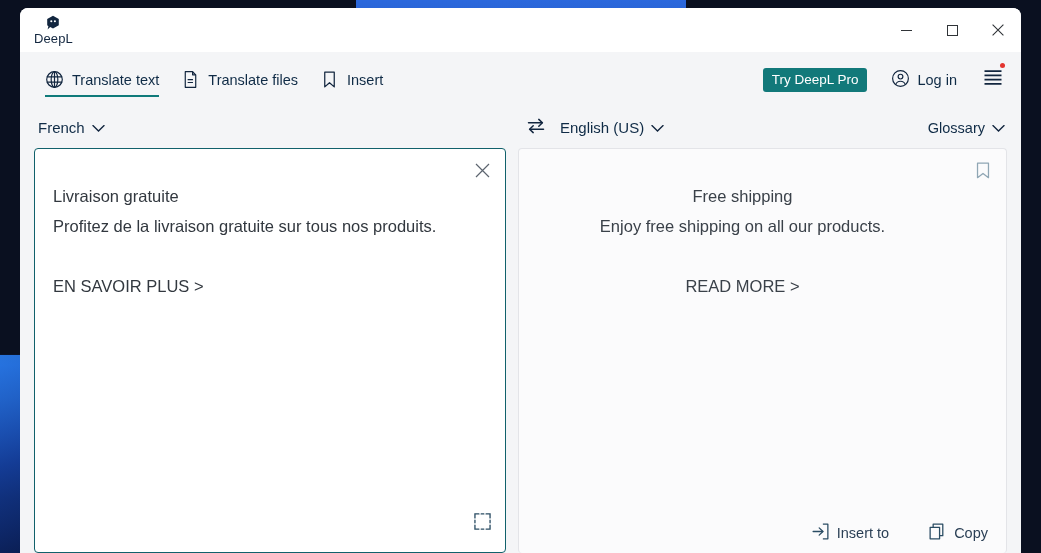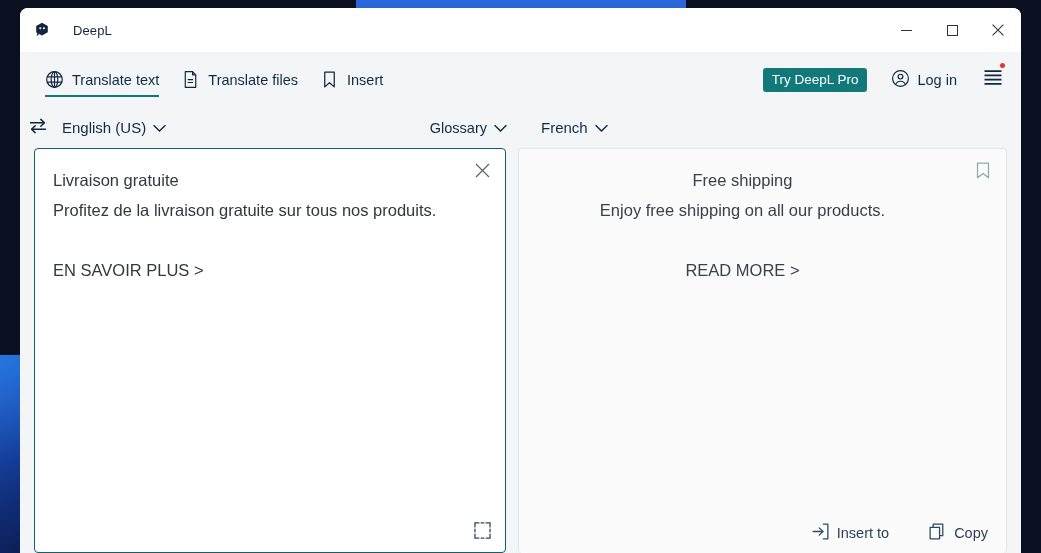--- a/index.html
+++ b/index.html
@@ -68,22 +68,23 @@
     height: 44px;
     min-height: 44px;
     background: #ffffff;
     display: flex;
     align-items: center;
     position: relative;
   }
   #titlebar-brand {
     display: flex;
     align-items: center;
-    gap: 23px;
+    gap: 0;
     padding-left: 14px;
+    flex-direction: column;
   }
   #app-logo { width: 16px; height: 16px; display: block; }
   #app-title {
     font-size: 13px;
     color: #12263f;
     letter-spacing: .1px;
   }
   #window-controls {
     position: absolute;
     right: 0; top: 0;
@@ -255,20 +256,21 @@
     flex: 1;
     padding: 16px 18px 0 18px;
     overflow: hidden;
   }
   .panel-text {
     font-size: 16.5px;
     line-height: 30px;
     color: #32383f;
     white-space: pre-wrap;
     word-wrap: break-word;
+    margin-top: 16px;
   }
   #source-text { padding-right: 40px; }
   #target-text { padding-right: 40px; color: #3a4149; text-align: center; }
 
   #clear-btn {
     position: absolute;
     top: 11px;
     right: 11px;
     width: 24px; height: 24px;
     display: flex;
@@ -285,21 +287,20 @@
     align-items: center;
     justify-content: center;
     cursor: pointer;
   }
 
   
   .panel-footer {
     height: 40px;
     min-height: 40px;
     display: flex;
-    align-items: center;
     padding: 0 12px;
   }
   #source-footer { justify-content: flex-end; }
   #target-footer {
     justify-content: flex-end;
     gap: 40px;
     padding-right: 18px;
   }
   .footer-action {
     display: flex;
@@ -408,20 +409,31 @@
           <span>
             <svg width="20" height="18" viewBox="0 0 20 18">
               <path d="M1.5 2.2 H18.5 M1.5 6.4 H18.5 M1.5 10.6 H18.5 M1.5 14.8 H18.5" stroke="#12263f" stroke-width="1.7"></path>
             </svg>
           </span>
         </div>
       </div>
     </div>
 
     <div id="langbar">
+      <div id="lang-left">
+        <div class="lang-pick">
+          <span>French</span>
+          <span>
+            <svg width="13" height="9" viewBox="0 0 14 9">
+              <path d="M1 1.4 L7 7.2 L13 1.4" fill="none" stroke="#12263f" stroke-width="1.5" stroke-linecap="round"></path>
+            </svg>
+          </span>
+        </div>
+      </div>
+
       <div id="lang-right">
         <div id="swap-btn">
           <span>
             <svg width="20" height="18" viewBox="0 0 20 18">
               <path d="M2.5 5.8 H16" fill="none" stroke="#12263f" stroke-width="1.5" stroke-linecap="round"></path>
               <path d="M12.8 2.4 L16.4 5.8 L12.8 9.2" fill="none" stroke="#12263f" stroke-width="1.5" stroke-linecap="round" stroke-linejoin="round"></path>
               <path d="M17.5 12.2 H4" fill="none" stroke="#12263f" stroke-width="1.5" stroke-linecap="round"></path>
               <path d="M7.2 8.8 L3.6 12.2 L7.2 15.6" fill="none" stroke="#12263f" stroke-width="1.5" stroke-linecap="round" stroke-linejoin="round"></path>
             </svg>
           </span>
@@ -431,31 +443,20 @@
           <span>English (US)</span>
           <span>
             <svg width="13" height="9" viewBox="0 0 14 9">
               <path d="M1 1.4 L7 7.2 L13 1.4" fill="none" stroke="#12263f" stroke-width="1.5" stroke-linecap="round"></path>
             </svg>
           </span>
         </div>
 
         <div id="glossary-btn">
           <span>Glossary</span>
-          <span>
-            <svg width="13" height="9" viewBox="0 0 14 9">
-              <path d="M1 1.4 L7 7.2 L13 1.4" fill="none" stroke="#12263f" stroke-width="1.5" stroke-linecap="round"></path>
-            </svg>
-          </span>
-        </div>
-      </div>
-
-      <div id="lang-left">
-        <div class="lang-pick">
-          <span>French</span>
           <span>
             <svg width="13" height="9" viewBox="0 0 14 9">
               <path d="M1 1.4 L7 7.2 L13 1.4" fill="none" stroke="#12263f" stroke-width="1.5" stroke-linecap="round"></path>
             </svg>
           </span>
         </div>
       </div>
     </div>
 
     <div id="panels">

